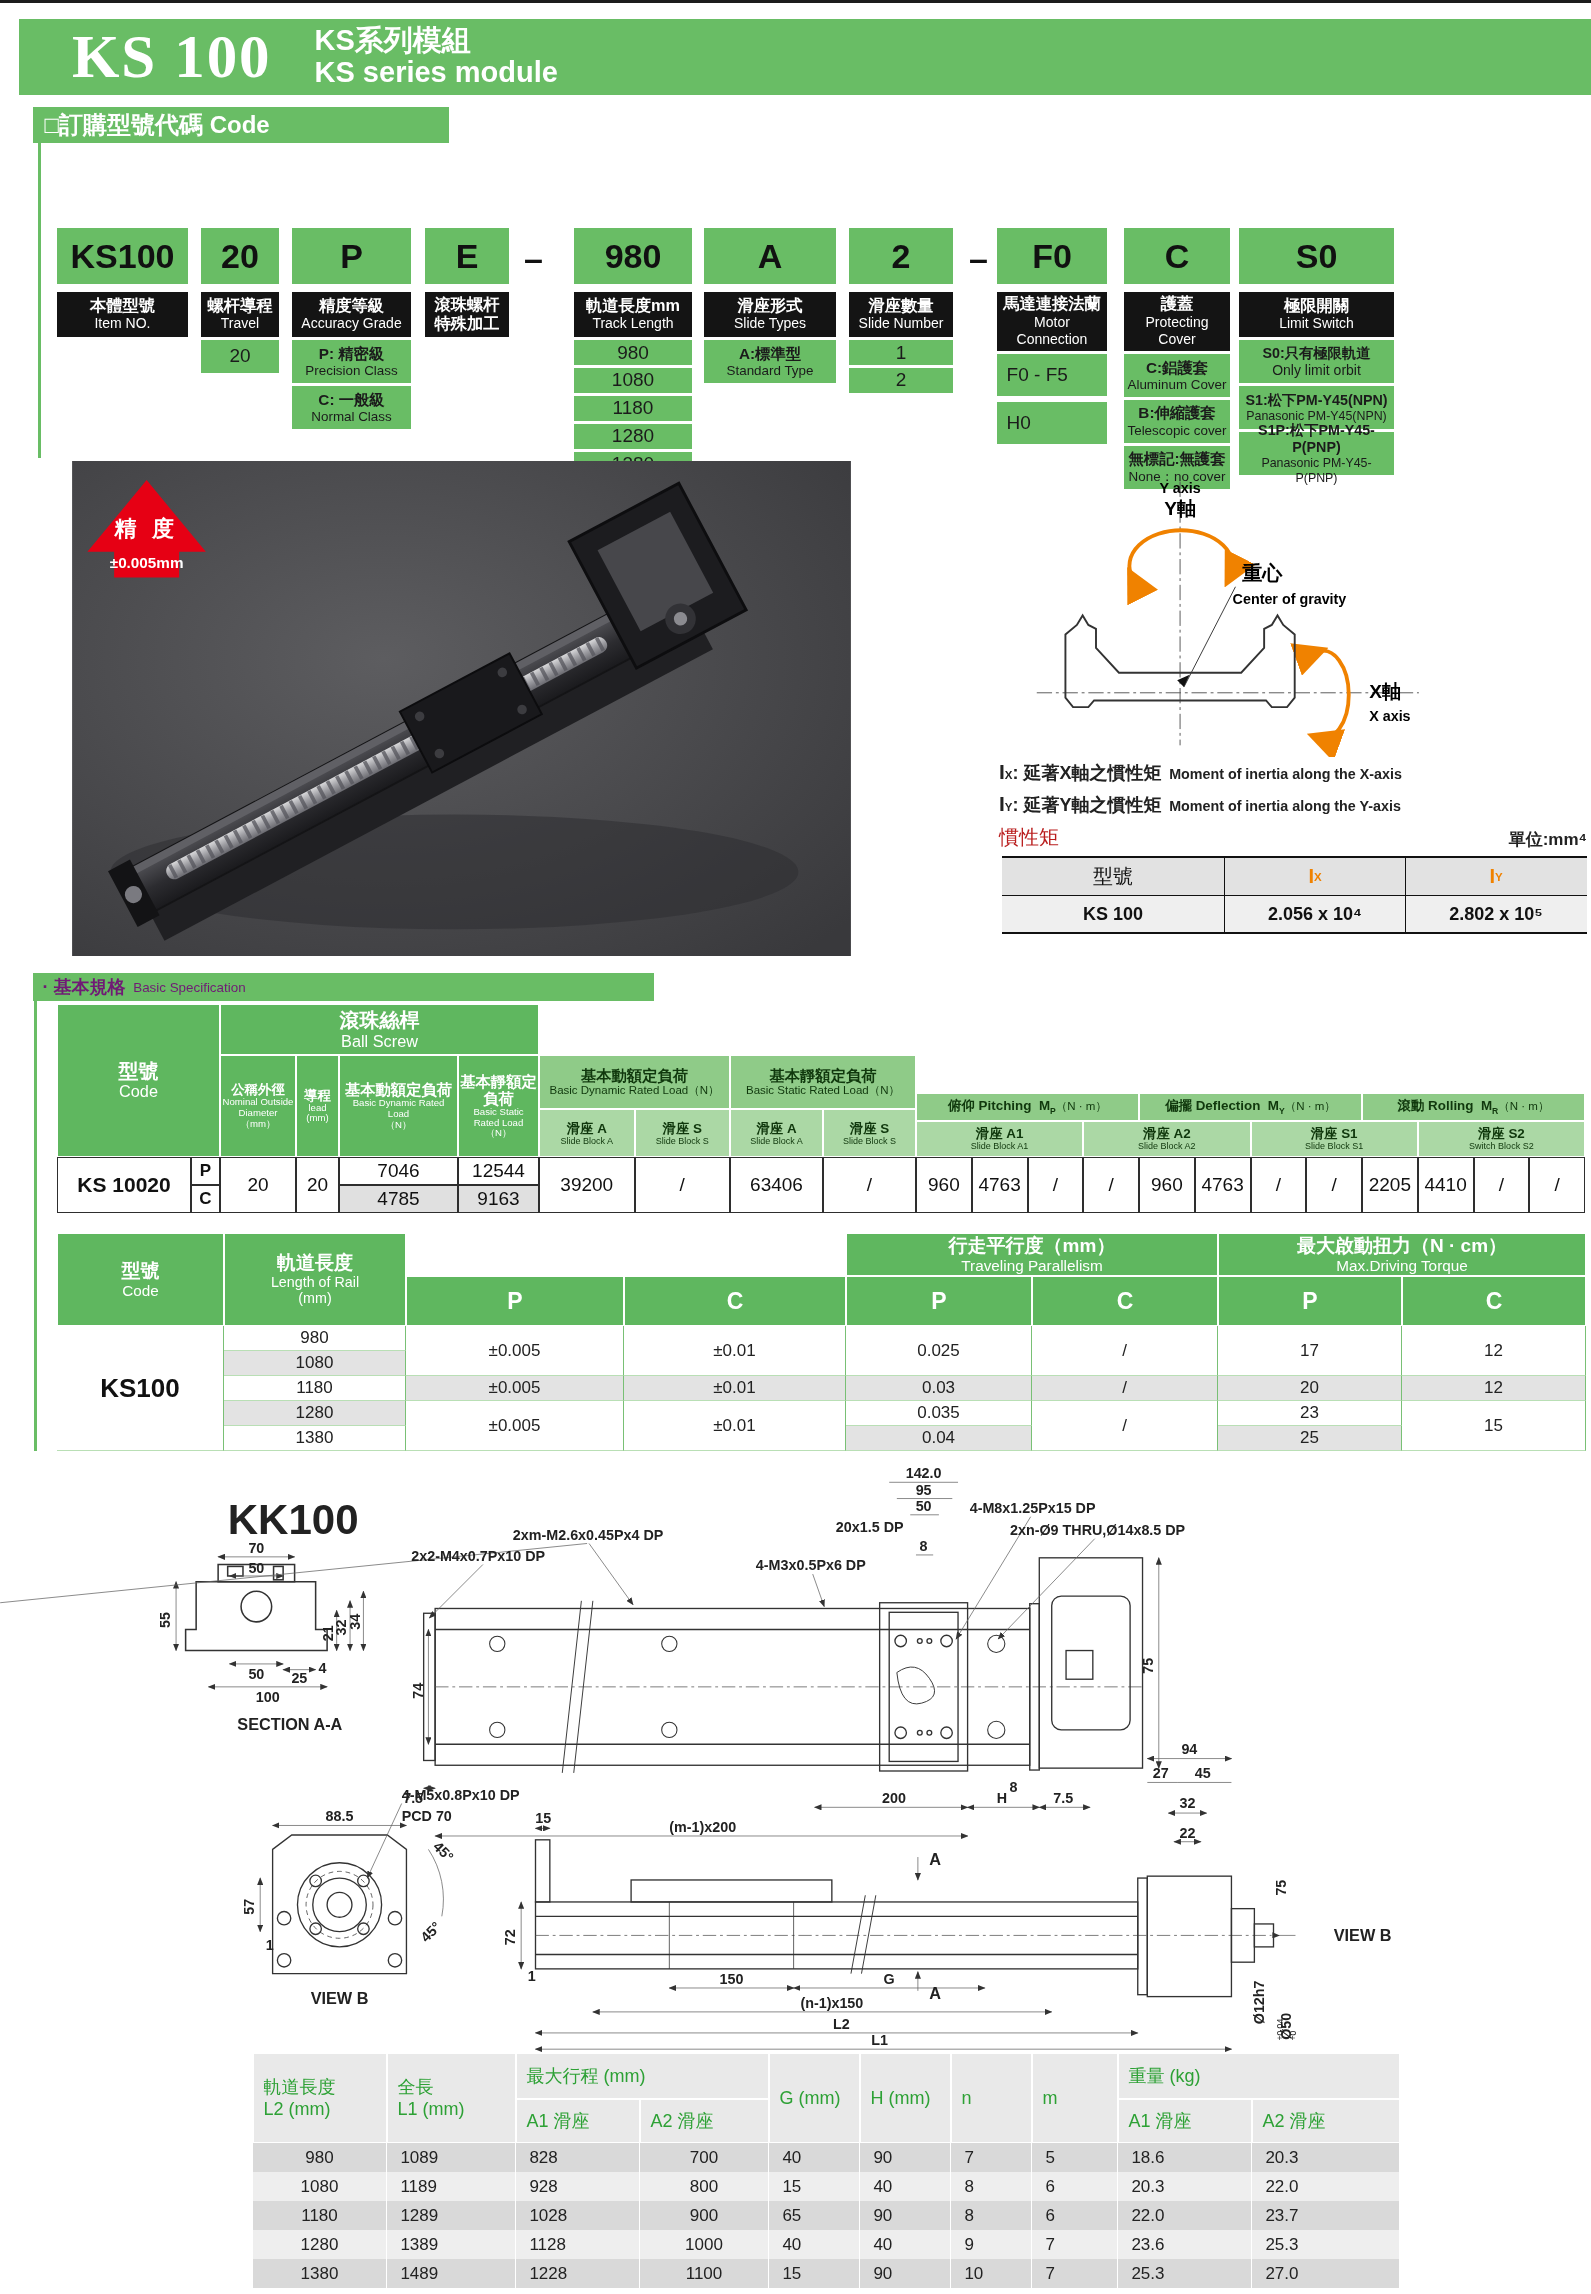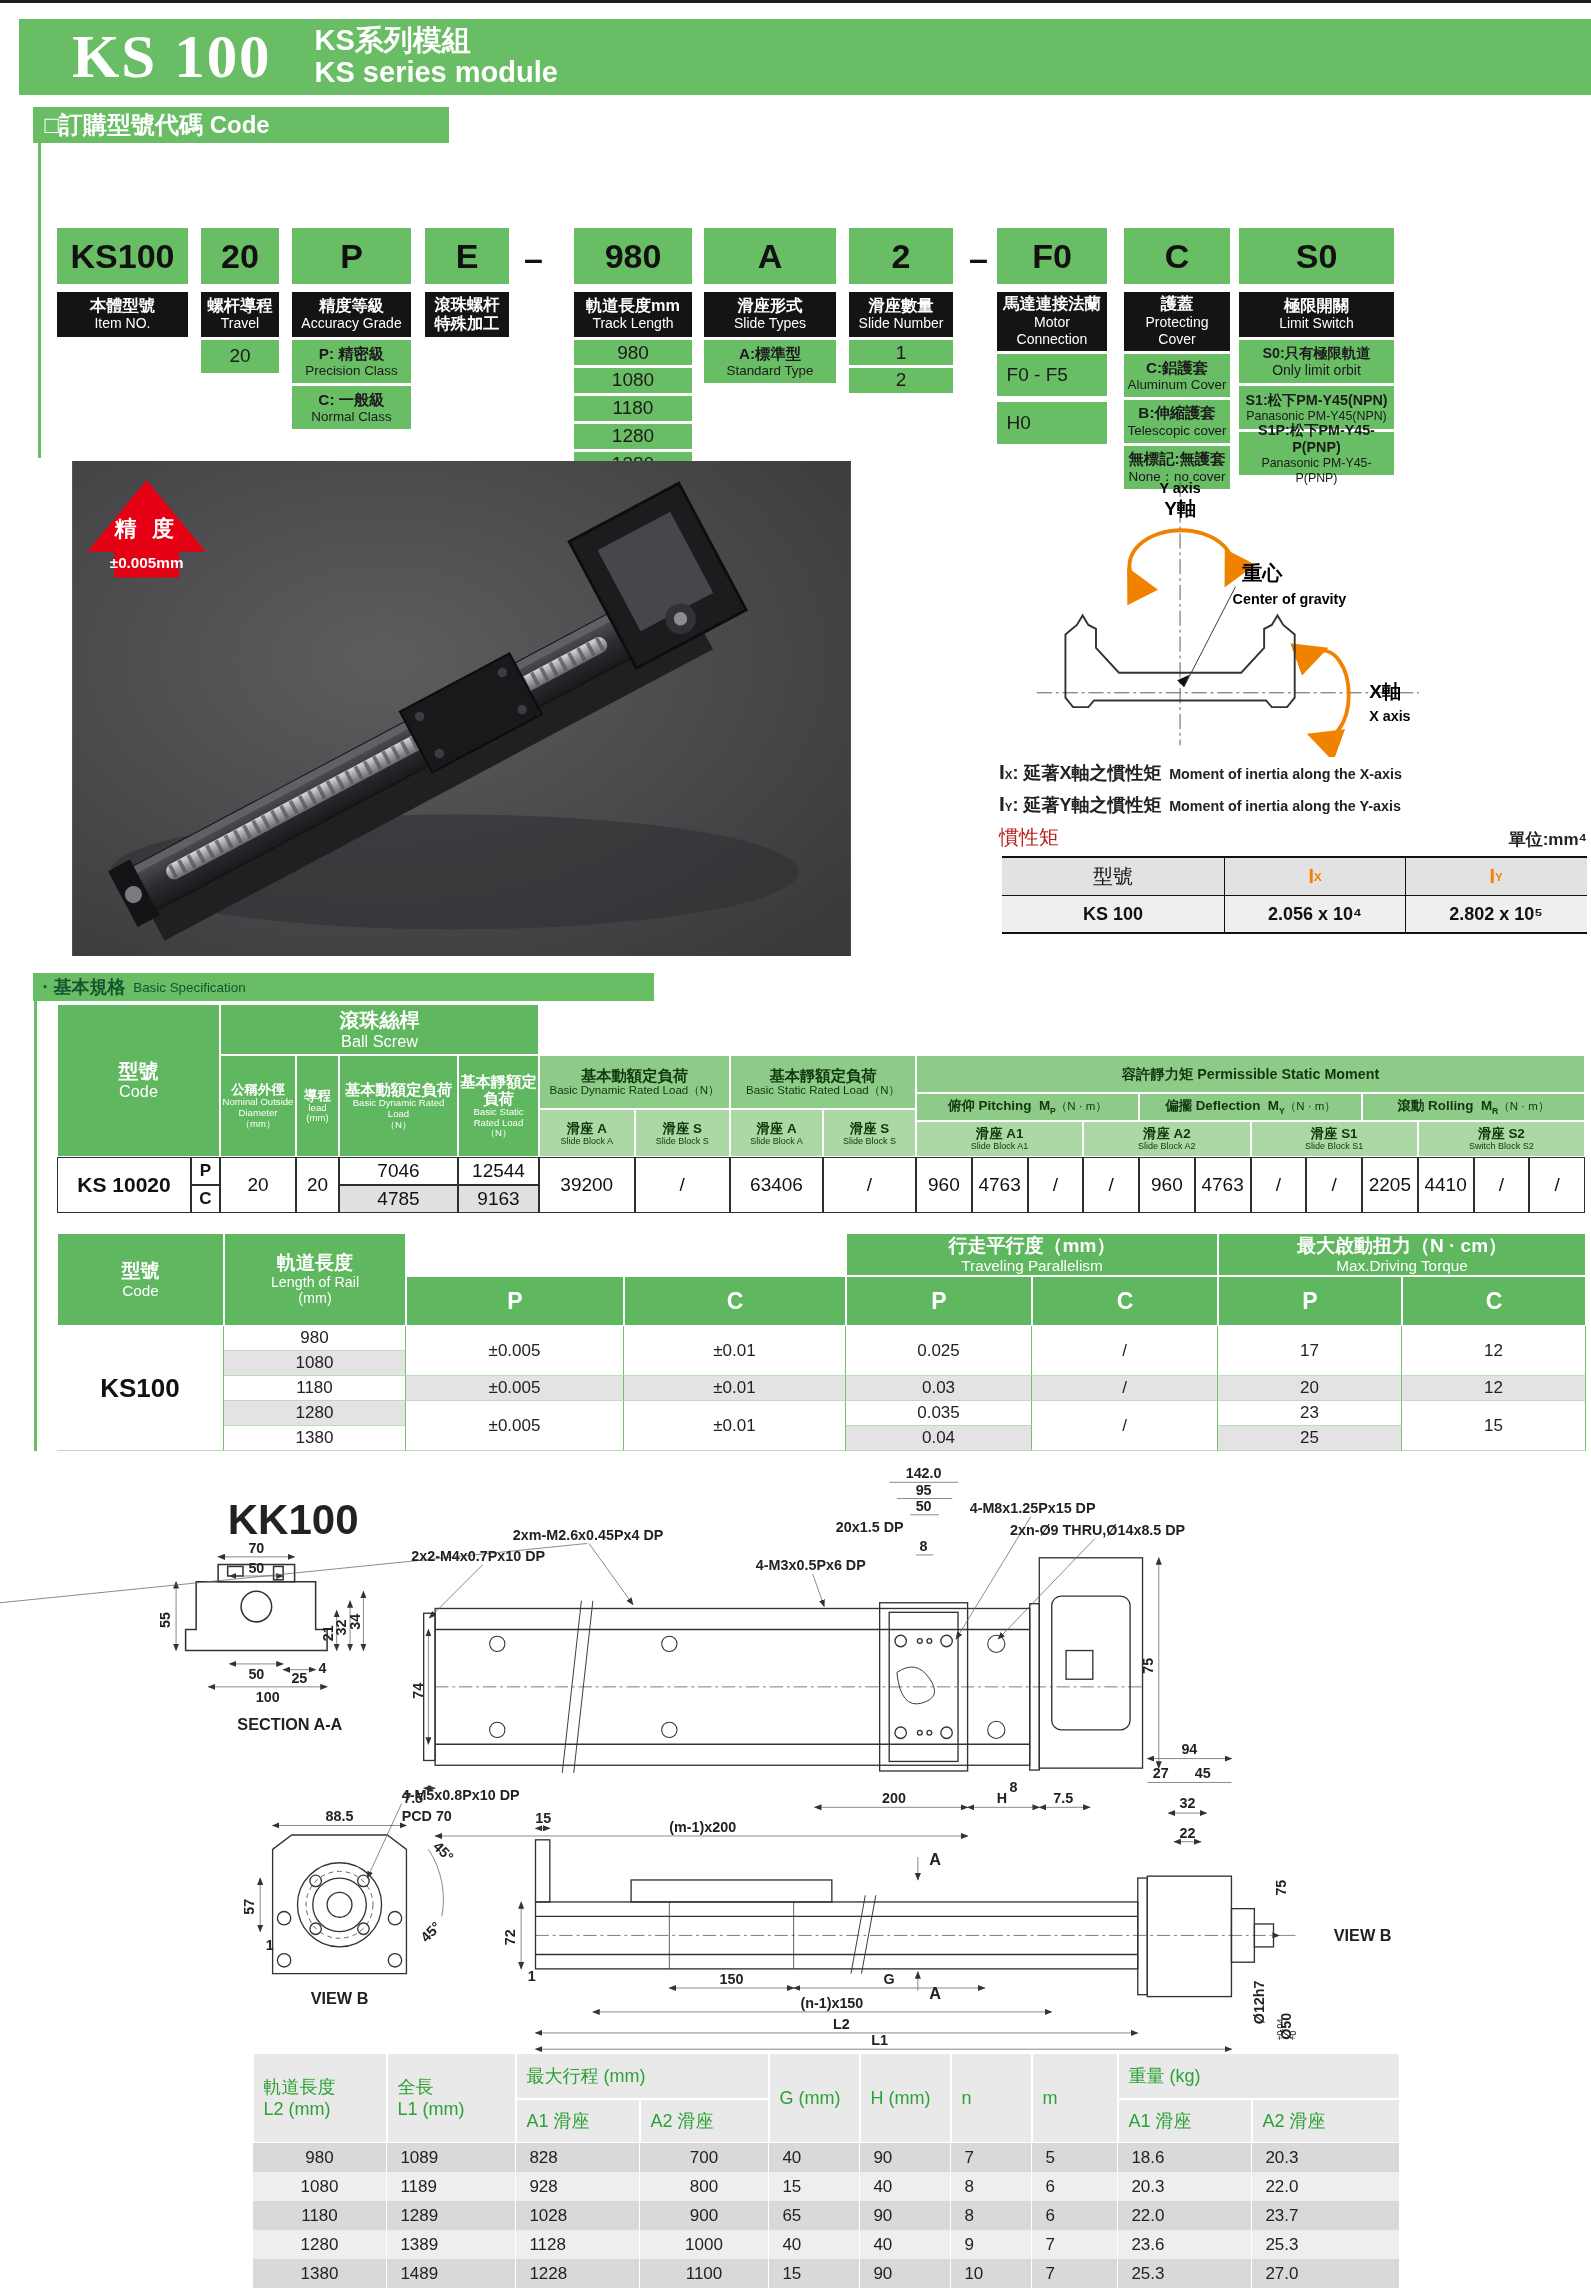--- a/index.html
+++ b/index.html
@@ -53,21 +53,21 @@
   .irow{display:flex}
   .irow>div{display:flex;align-items:center;justify-content:center}
   .irow>div+div{border-left:1.9px solid #111}
   .ihead{height:38px;background:#e2e2e2;border-bottom:1.9px solid #111;font-size:20px;color:#111}
   .idata{height:36px;background:#efefef;font-size:18px;font-weight:700;color:#111}
   .ic0{width:222px}.ic1{width:181px}.ic2{width:181px}
   .orange{color:#f08200;font-weight:700}
   .orange .sub{font-size:11.5px}
 
   
-  .spec-title{position:absolute;left:33px;top:973px;width:621px;height:28px;background:#69bd65;color:#14532d;display:flex;align-items:center;padding-left:9.6px;gap:7.6px}
+  .spec-title{position:absolute;left:33px;top:973px;width:621px;height:28px;background:#69bd65;color:#701a75;display:flex;align-items:center;padding-left:9.6px;gap:7.6px}
   .spec-title .zh{font-size:18px;font-weight:700}
   .spec-title .en{font-size:13.4px}
 
   .t1{position:absolute;left:57px;top:1004px;display:grid;grid-template-columns:134px 29px 76px 43px 119px 81px 191px 186px 669px;grid-template-rows:51px 38px 16.3px 11.5px 36px 28px 28px}
   .hc{border:1px solid #fff;display:flex;flex-direction:column;align-items:center;justify-content:center;text-align:center;line-height:1.12;padding:1px}
   .g1{background:#5fb75f;color:#fff}
   .g2{background:#8fcb88;color:#10380d}
   .g3{background:#abd8a5;color:#10380d}
   .hc .zh1{font-size:20px;font-weight:700}
   .hc .en1{font-size:16.3px}
@@ -439,23 +439,20 @@
     <div class="slides" style="grid-area:4/8/6/9">
         <div class="hc g3">
           <div class="zh4">滑座 A</div>
           <div class="en4">Slide Block A</div>
         </div>
         <div class="hc g3">
           <div class="zh4">滑座 S</div>
           <div class="en4">Slide Block S</div>
         </div>
       </div>
-    <div class="hc g2" style="grid-area:2/9/3/10">
-      <div class="psm-title">容許靜力矩 Permissible Static Moment</div>
-    </div>
     <div class="slides" style="grid-area:3/9/5/10">
       <div class="hc g2 mom">
           <div><span>俯仰 Pitching</span>&nbsp;&nbsp;<span>M</span><sub class="msub">P</sub><span class="unit">（N · m）</span></div>
         </div>
       <div class="hc g2 mom">
           <div><span>偏擺 Deflection</span>&nbsp;&nbsp;<span>M</span><sub class="msub">Y</sub><span class="unit">（N · m）</span></div>
         </div>
       <div class="hc g2 mom">
           <div><span>滾動 Rolling</span>&nbsp;&nbsp;<span>M</span><sub class="msub">R</sub><span class="unit">（N · m）</span></div>
         </div>

